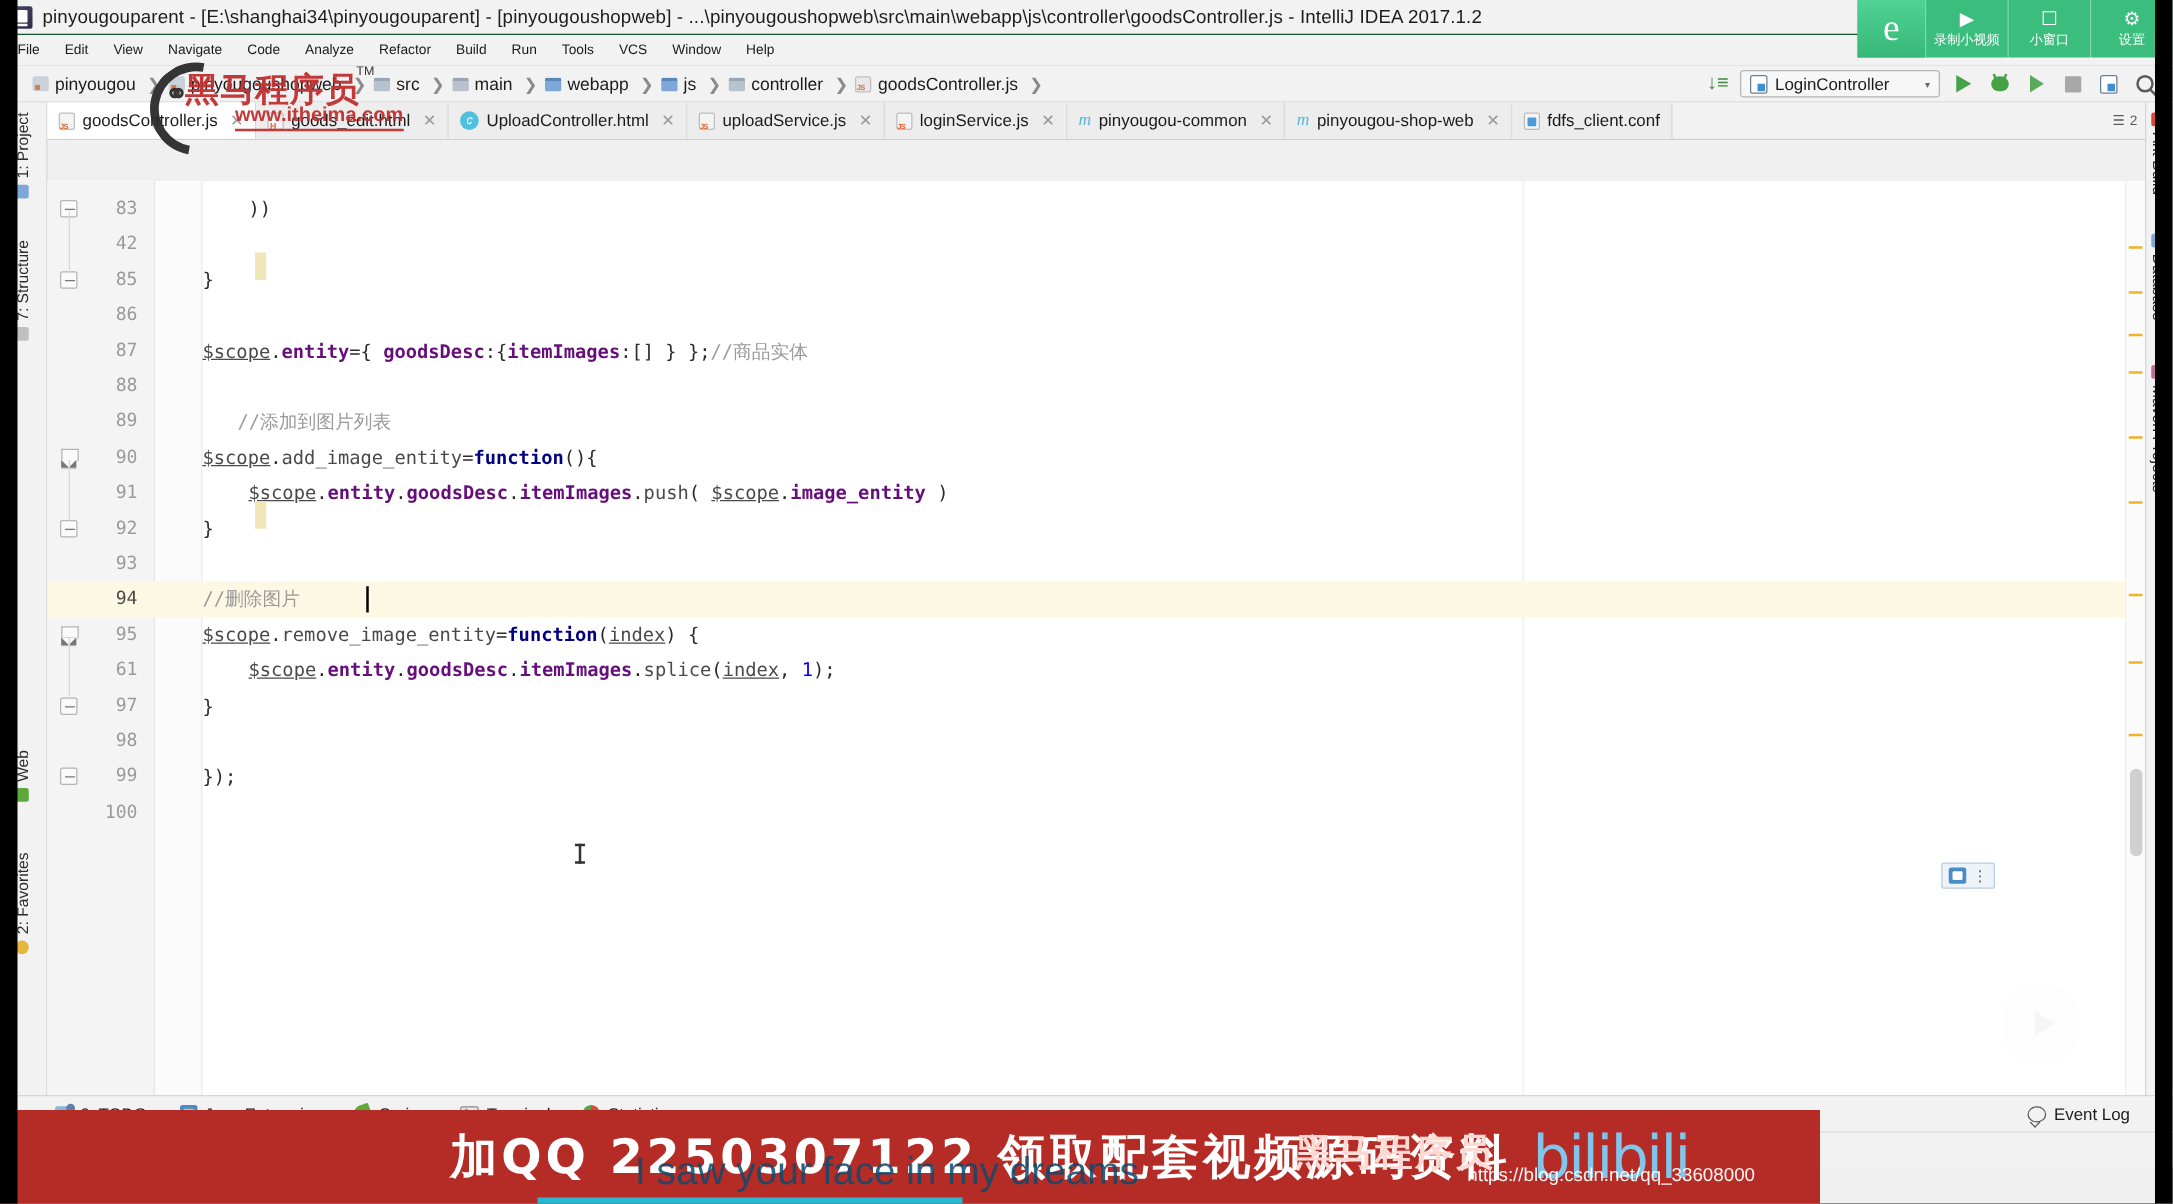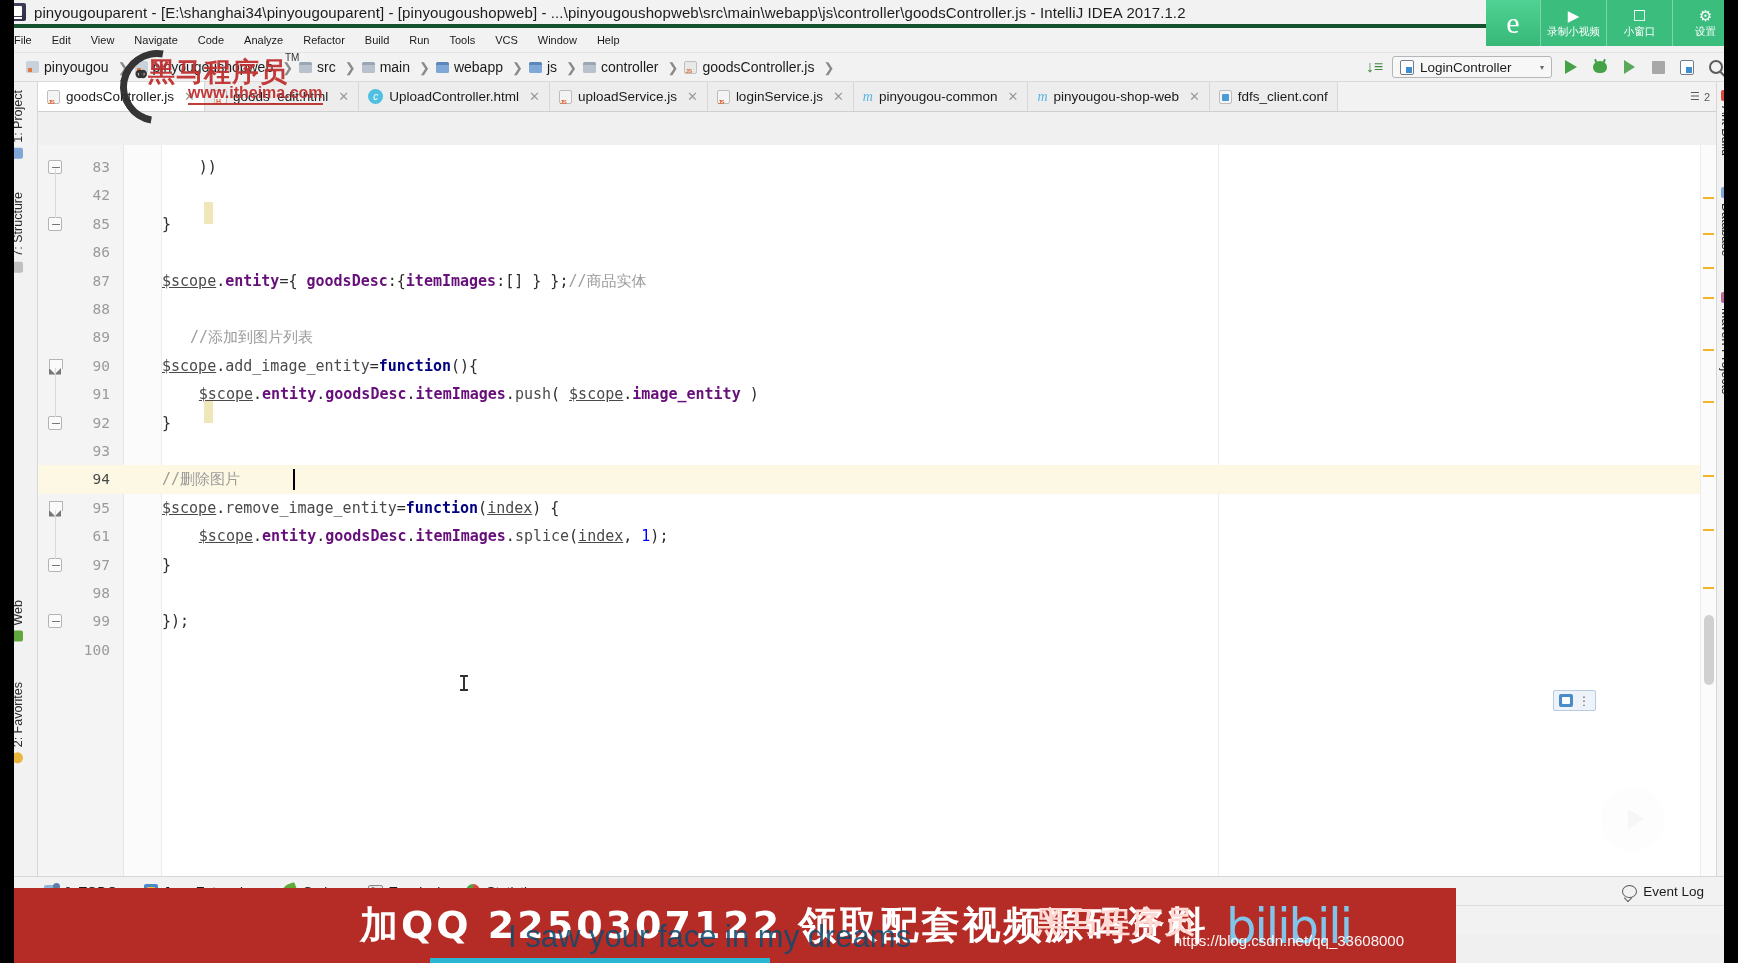--- a/index.html
+++ b/index.html
@@ -13,21 +13,21 @@
     position: relative;
     width: 1738px; height: 963px;
     background: #f0f0f0;
   }
 
   
   .titlebar {
     position: absolute; left: 0; top: 0; width: 1738px; height: 28px;
     background: #f2f2f2;
     display: flex; align-items: center;
-    border-bottom: 4px solid #14532d;
+    border-bottom: 1px solid #14532d;
   }
   .title-icon {
     width: 18px; height: 18px; margin: 0 8px 0 8px;
     background: linear-gradient(135deg,#4a4a6a,#2c2c44);
     border-radius: 2px; position: relative; flex: none;
   }
   .title-icon:before {
     content:""; position:absolute; left:4px; top:3px; width:10px; height:10px;
     background:#fff; border-radius:1px;
   }

